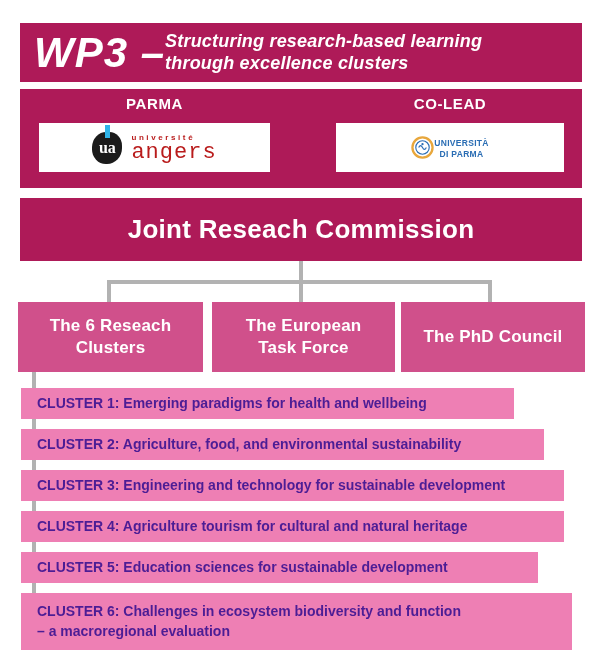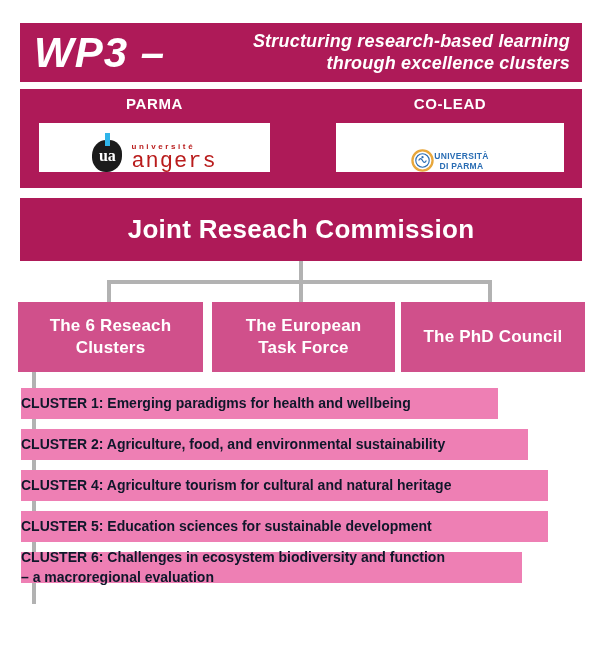--- a/index.html
+++ b/index.html
@@ -4,28 +4,28 @@
 <style>
   html,body{margin:0;padding:0;background:#ffffff;}
   #canvas{
     position:relative;width:602px;height:653px;background:#ffffff;overflow:hidden;
     font-family:"Liberation Sans", sans-serif;
   }
   .banner{position:absolute;left:20px;width:562px;background:#ae1a58;color:#ffffff;}
   
   #banner-wp3{top:23px;height:59px;display:flex;align-items:center;font-style:italic;}
   .wp-title{font-size:42px;font-weight:bold;margin-left:14px;letter-spacing:1px;white-space:nowrap;}
-  .wp-subtitle{flex:1;text-align:right;font-size:18px;font-weight:bold;white-space:pre-line;
+  .wp-subtitle{flex:1;text-align:left;font-size:18px;font-weight:bold;white-space:pre-line;
     line-height:1.22;letter-spacing:0.2px;margin-right:12px;}
   
   #banner-leads{top:89px;height:99px;}
   .lead-label{position:absolute;top:6px;text-align:center;font-size:15px;font-weight:bold;letter-spacing:0.6px;}
   #lead-label{left:19px;width:231px;}
   #colead-label{left:316px;width:228px;}
-  .logo-box{position:absolute;top:34px;height:49px;background:#ffffff;display:flex;align-items:flex-end;justify-content:center;}
+  .logo-box{position:absolute;top:34px;height:49px;background:#ffffff;display:flex;align-items:center;justify-content:center;}
   #angers-box{left:19px;width:231px;}
   #parma-box{left:316px;width:228px;}
   
   .ua-mark{position:relative;width:30px;height:32px;background:#1b1b1b;border-radius:48% 42% 50% 46%;
     display:flex;align-items:center;justify-content:center;}
   .ua-mark .ua-letters{color:#ffffff;font-family:"Liberation Serif", serif;font-weight:bold;font-size:16px;line-height:1;}
   .ua-apos{position:absolute;top:-7px;left:13px;width:5px;height:13px;background:#2fb4e9;}
   .angers-text{margin-left:9px;color:#b91c1c;}
   .angers-small{display:block;font-size:8px;font-weight:bold;letter-spacing:2.6px;margin-bottom:1px;}
   .angers-big{display:block;font-family:Liberation Mono, monospace;font-size:22px;line-height:0.9;letter-spacing:1px;}
@@ -46,22 +46,22 @@
   #conn-trunk{left:32px;top:371px;width:4px;height:233px;}
   
   .org-box{position:absolute;top:302px;height:70px;background:#d0508b;color:#ffffff;
     display:flex;align-items:center;justify-content:center;text-align:center;
     font-size:17px;font-weight:bold;white-space:pre-line;line-height:1.3;letter-spacing:0.2px;}
   #org-box-1{left:18px;width:185px;}
   #org-box-2{left:212px;width:183px;}
   #org-box-3{left:401px;width:184px;}
   
   #cluster-list{position:absolute;left:21px;top:388px;}
-  .cluster-bar{background:#ee7fb4;color:#0f172a;font-size:14px;font-weight:bold;
-    padding-left:0;margin-bottom:10px;height:31px;display:flex;align-items:center;
+  .cluster-bar{background:#ee7fb4;color:#4c1d95;font-size:14px;font-weight:bold;
+    padding-left:16px;margin-bottom:10px;height:31px;display:flex;align-items:center;
     white-space:pre-line;line-height:1.4;position:relative;}
   .cluster-bar:nth-child(1){width:477px;}
   .cluster-bar:nth-child(2){width:507px;}
   .cluster-bar:nth-child(3){width:527px;}
   .cluster-bar:nth-child(4){width:527px;}
   .cluster-bar:nth-child(5){width:501px;}
   .cluster-bar:nth-child(6){width:535px;height:57px;margin-bottom:0;}
 </style>
 </head>
 <body>
@@ -116,19 +116,20 @@
 
   <div class="org-box" id="org-box-1">The 6 Reseach
 Clusters</div>
   <div class="org-box" id="org-box-2">The European
 Task Force</div>
   <div class="org-box" id="org-box-3">The PhD Council</div>
 
   <div id="cluster-list">
     <div class="cluster-bar">CLUSTER 1: Emerging paradigms for health and wellbeing</div>
     <div class="cluster-bar">CLUSTER 2: Agriculture, food, and environmental sustainability</div>
+    <div class="cluster-bar">CLUSTER 3: Engineering and technology for sustainable development</div>
     <div class="cluster-bar">CLUSTER 4: Agriculture tourism for cultural and natural heritage</div>
     <div class="cluster-bar">CLUSTER 5: Education sciences for sustainable development</div>
     <div class="cluster-bar">CLUSTER 6: Challenges in ecosystem biodiversity and function
 – a macroregional evaluation</div>
   </div>
 
 </div>
 
 </body></html>

